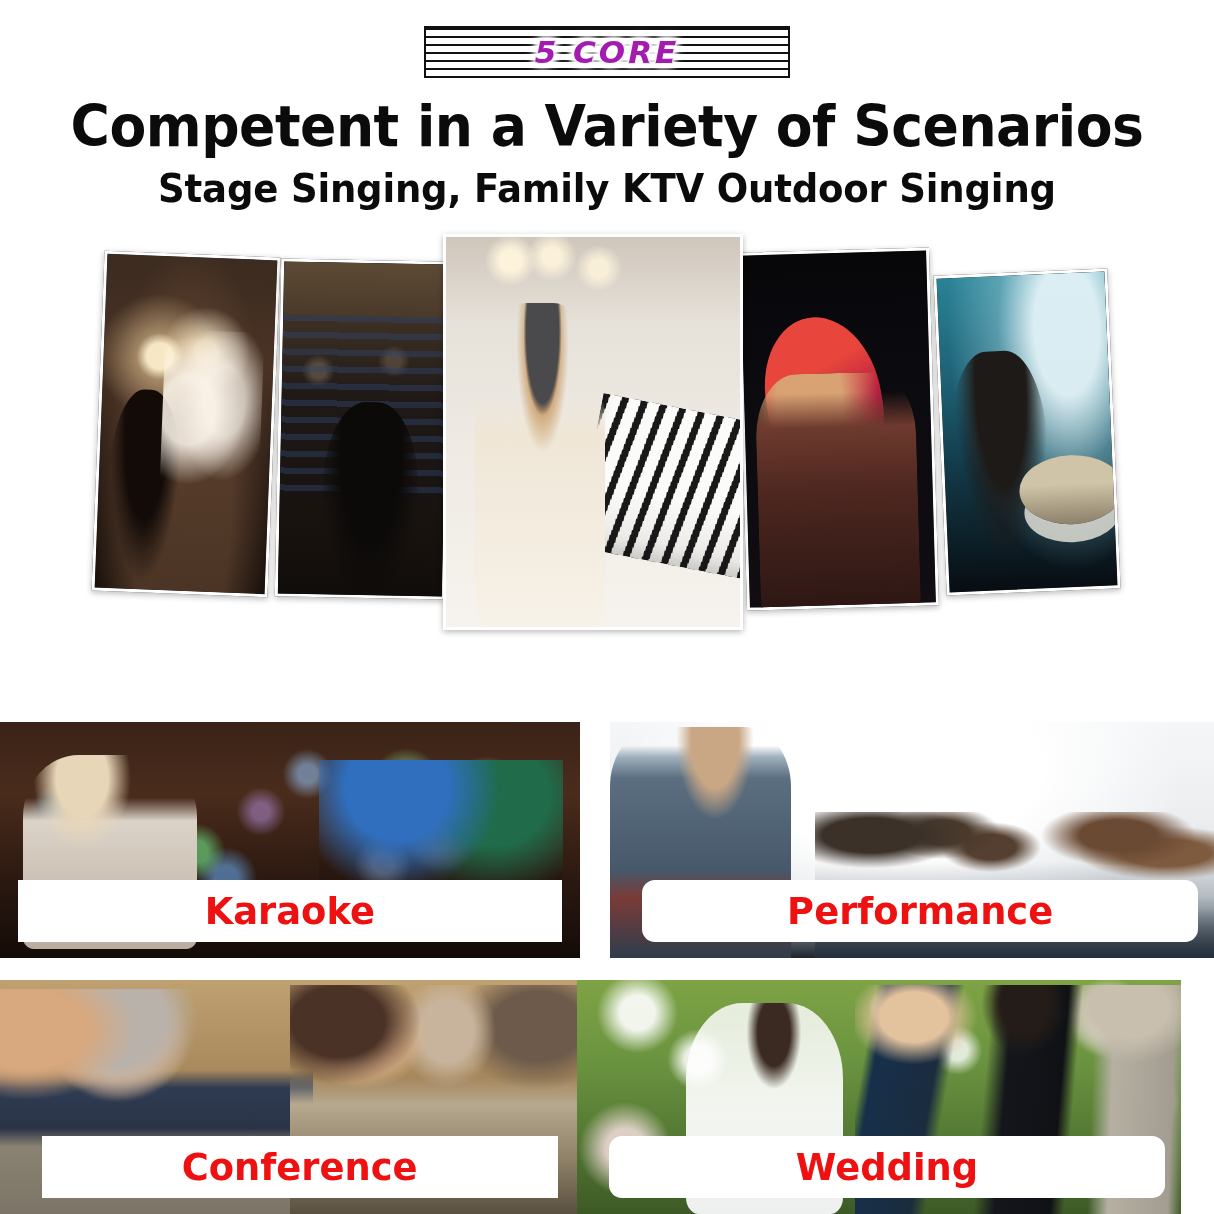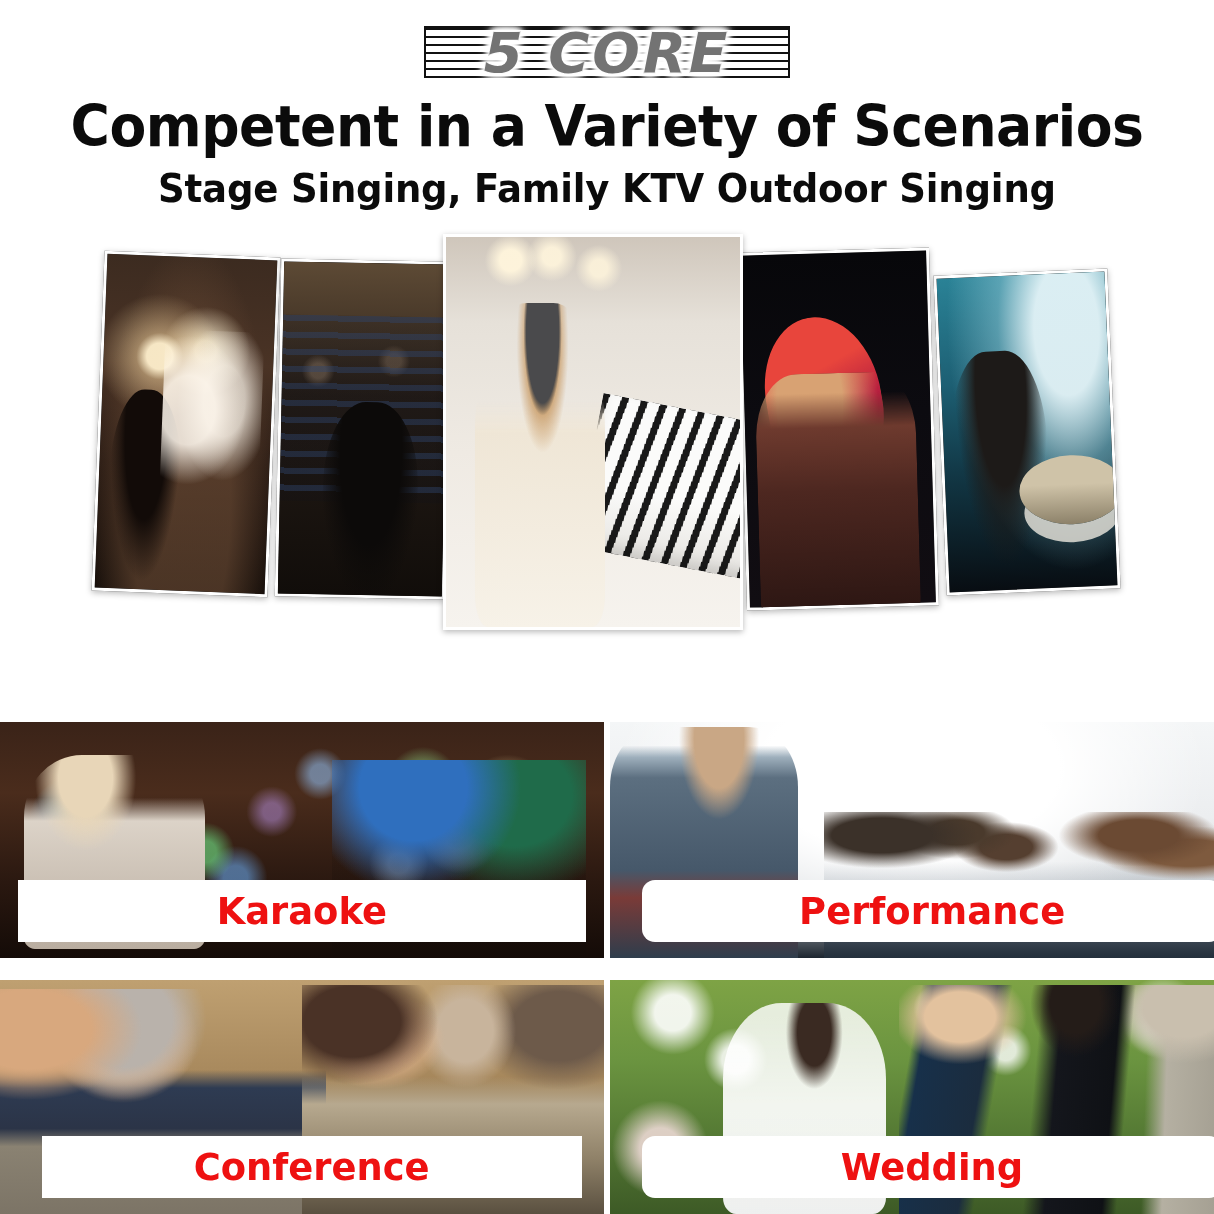--- a/index.html
+++ b/index.html
@@ -41,23 +41,23 @@
   }
   .logo-text {
     position: absolute;
     inset: 0;
     display: flex;
     align-items: center;
     justify-content: center;
     font-family: "DejaVu Sans", sans-serif;
     font-weight: bold;
     font-style: italic;
-    font-size: 56px;
+    font-size: 31px;
     letter-spacing: 3px;
-    color: #737373;
+    color: #a21caf;
     -webkit-text-stroke: 1.5px #111111;
     paint-order: stroke fill;
     text-shadow:
       0 0 7px #ffffff, 0 0 7px #ffffff, 0 0 7px #ffffff,
       0 0 7px #ffffff, 0 0 7px #ffffff, 0 0 7px #ffffff,
       0 0 11px #ffffff, 0 0 11px #ffffff, 0 0 14px #ffffff;
     white-space: nowrap;
   }
 
   
@@ -227,26 +227,25 @@
     position: absolute;
     left: 0;
     top: 722px;
     width: 1214px;
     height: 492px;
   }
   .tile {
     position: absolute;
     overflow: hidden;
     background: #222;
-    padding-left: 24px;
   }
   .tile-karaoke     { left: 0px;   top: 0px;   width: 580px; height: 236px; }
   .tile-performance { left: 610px; top: 0px;   width: 604px; height: 236px; }
   .tile-conference  { left: 0px;   top: 258px; width: 580px; height: 234px; }
-  .tile-wedding     { left: 610px; top: 258px; width: 604px; height: 234px; }
+  .tile-wedding     { left: 577px; top: 258px; width: 604px; height: 234px; }
 
   .tile .scene { position: absolute; inset: 0; }
 
   
   .sc-karaoke {
     background:
       radial-gradient(circle at 12% 42%, rgba(90,190,255,0.55) 0 3%, rgba(0,0,0,0) 8%),
       radial-gradient(circle at 17% 58%, rgba(120,255,140,0.5) 0 2.6%, rgba(0,0,0,0) 7%),
       radial-gradient(circle at 27% 62%, rgba(255,120,160,0.5) 0 2.4%, rgba(0,0,0,0) 7%),
       radial-gradient(circle at 34% 55%, rgba(120,255,150,0.55) 0 2.6%, rgba(0,0,0,0) 7%),

